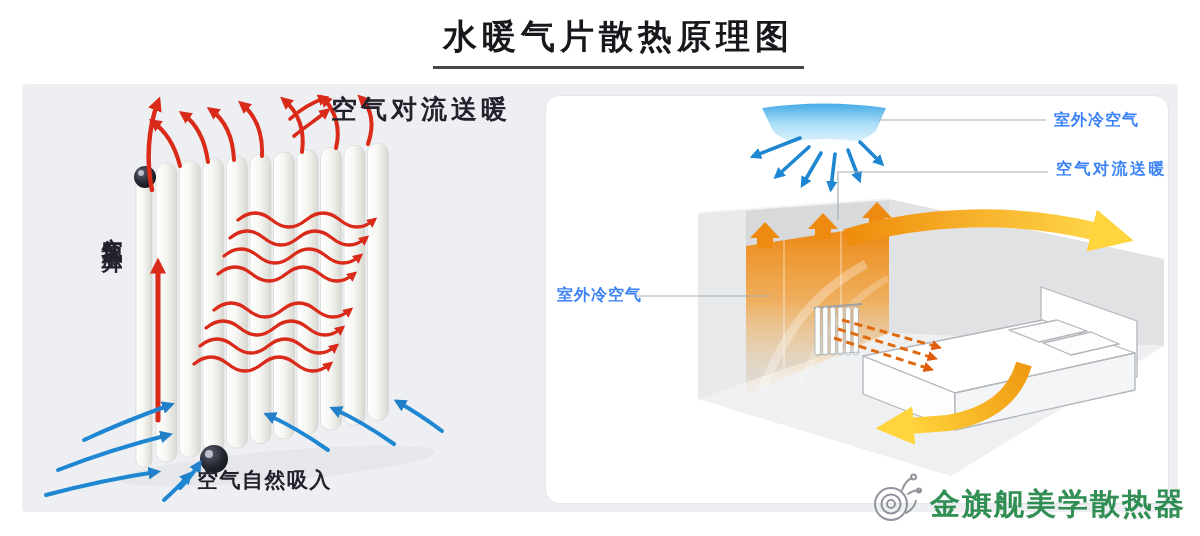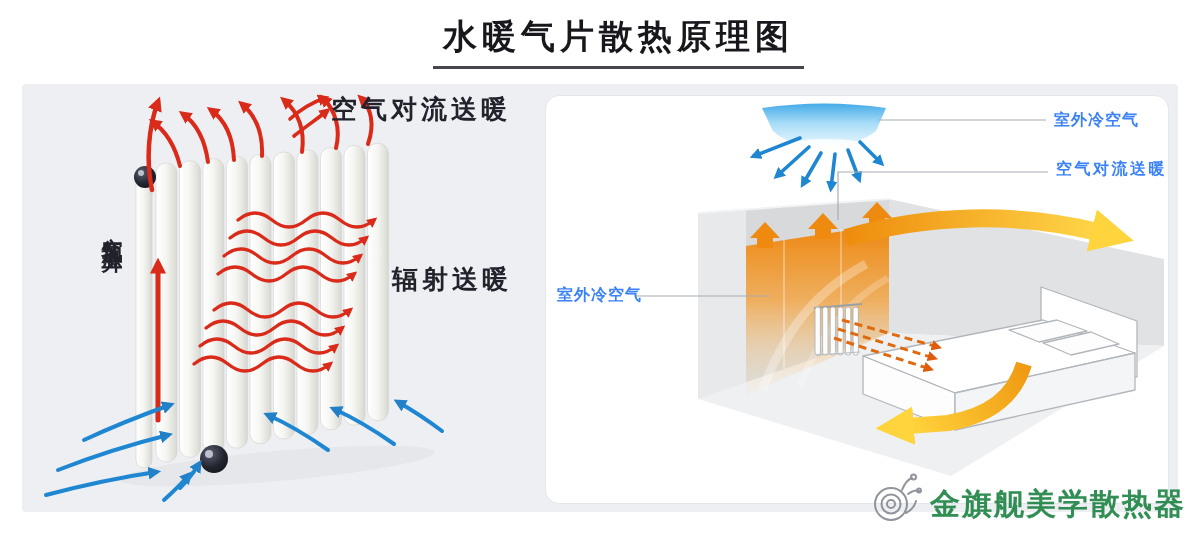--- a/index.html
+++ b/index.html
@@ -123,21 +123,21 @@
       <path d="M142,416 C152,407 160,399 167,391" marker-end="url(#mBlue)"></path>
       <path d="M158,404 C166,396 172,388 177,380" marker-end="url(#mBlue)"></path>
       <path d="M306,366 C286,352 266,340 246,331" marker-end="url(#mBlue)"></path>
       <path d="M372,360 C352,346 332,334 312,325" marker-end="url(#mBlue)"></path>
       <path d="M420,347 C404,335 390,326 376,318" marker-end="url(#mBlue)"></path>
     </g>
   </svg>
 
   <span class="lbl lbl-conv">空气对流送暖</span>
   <span class="lbl lbl-rise">空气加热上升</span>
-  <span class="lbl lbl-rad">辐射送暖</span>
+  <span class="lbl lbl-intake">空气自然吸入</span>
 
   <div class="room-panel">
     <svg class="room-art" width="622" height="407" viewBox="0 0 622 407">
       <defs>
         <linearGradient id="diffG" x1="0" y1="3" x2="0" y2="52" gradientUnits="userSpaceOnUse">
           <stop offset="0" stop-color="#2f9fe4"></stop>
             <stop offset="0.5" stop-color="#a8ddf7"></stop>
           <stop offset="1" stop-color="#eef9fe"></stop>
         </linearGradient>
         <linearGradient id="curtainG" x1="0" y1="128" x2="0" y2="299" gradientUnits="userSpaceOnUse">

